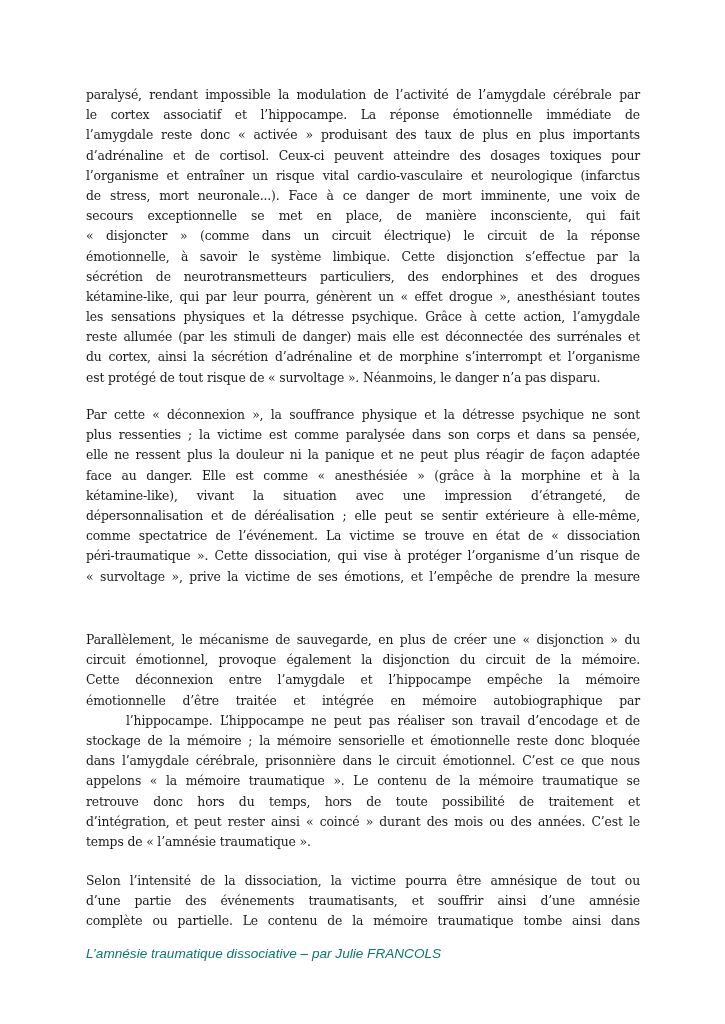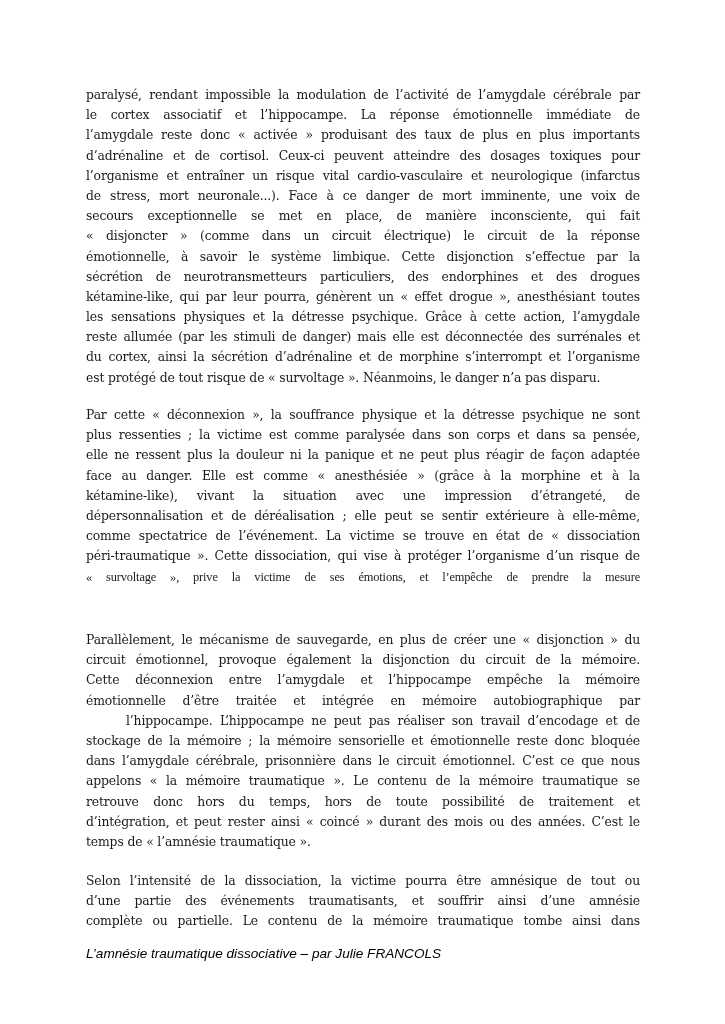--- a/index.html
+++ b/index.html
@@ -21,21 +21,21 @@
   .line.last { text-align-last: left; }
   #p1 { top: 85px; }
   #p2 { top: 405px; }
   #p3 { top: 630px; }
   #p4 { top: 871px; }
   .footer {
     position: absolute; left: 86px; top: 946px;
     font-family: "Liberation Sans", sans-serif;
     font-style: italic;
     font-size: 13.6px;
-    color: #000000;
+    color: #0f766e;
     white-space: nowrap;
   }
 </style>
 </head>
 <body>
 
 <div class="page">
   <div class="para" id="p1">
       <div class="line" style="white-space: nowrap; text-align: left;"><span style="white-space: nowrap; word-spacing: 0px;">paralysé, rendant impossible la modulation de l’activité de l’amygdale cérébrale par</span></div>
       <div class="line" style="white-space: nowrap; text-align: left;"><span style="white-space: nowrap; word-spacing: 0px;">le cortex associatif et l’hippocampe. La réponse émotionnelle immédiate de</span></div>
@@ -55,21 +55,21 @@
     </div>
   <div class="para" id="p2">
       <div class="line" style="white-space: nowrap; text-align: left;"><span style="white-space: nowrap; word-spacing: 0px;">Par cette « déconnexion », la souffrance physique et la détresse psychique ne sont</span></div>
       <div class="line" style="white-space: nowrap; text-align: left;"><span style="white-space: nowrap; word-spacing: 0px;">plus ressenties ; la victime est comme paralysée dans son corps et dans sa pensée,</span></div>
       <div class="line" style="white-space: nowrap; text-align: left;"><span style="white-space: nowrap; word-spacing: 0px;">elle ne ressent plus la douleur ni la panique et ne peut plus réagir de façon adaptée</span></div>
       <div class="line" style="white-space: nowrap; text-align: left;"><span style="white-space: nowrap; word-spacing: 0px;">face au danger. Elle est comme « anesthésiée » (grâce à la morphine et à la</span></div>
       <div class="line" style="white-space: nowrap; text-align: left;"><span style="white-space: nowrap; word-spacing: 0px;">kétamine-like), vivant la situation avec une impression d’étrangeté, de</span></div>
       <div class="line" style="white-space: nowrap; text-align: left;"><span style="white-space: nowrap; word-spacing: 0px;">dépersonnalisation et de déréalisation ; elle peut se sentir extérieure à elle-même,</span></div>
       <div class="line" style="white-space: nowrap; text-align: left;"><span style="white-space: nowrap; word-spacing: 0px;">comme spectatrice de l’événement. La victime se trouve en état de « dissociation</span></div>
       <div class="line" style="white-space: nowrap; text-align: left;"><span style="white-space: nowrap; word-spacing: 0px;">péri-traumatique ». Cette dissociation, qui vise à protéger l’organisme d’un risque de</span></div>
-      <div class="line" style="white-space: nowrap; text-align: left; font-family: Liberation Serif, serif;"><span style="white-space: nowrap; word-spacing: 0px;">« survoltage », prive la victime de ses émotions, et l’empêche de prendre la mesure</span></div>
+      <div class="line" style="white-space: nowrap; text-align: left;"><span style="white-space: nowrap; word-spacing: 0px;">« survoltage », prive la victime de ses émotions, et l’empêche de prendre la mesure</span></div>
     </div>
   <div class="para" id="p3">
       <div class="line" style="white-space: nowrap; text-align: left;"><span style="white-space: nowrap; word-spacing: 0px;">Parallèlement, le mécanisme de sauvegarde, en plus de créer une « disjonction » du</span></div>
       <div class="line" style="white-space: nowrap; text-align: left;"><span style="white-space: nowrap; word-spacing: 0px;">circuit émotionnel, provoque également la disjonction du circuit de la mémoire.</span></div>
       <div class="line" style="white-space: nowrap; text-align: left;"><span style="white-space: nowrap; word-spacing: 0px;">Cette déconnexion entre l’amygdale et l’hippocampe empêche la mémoire</span></div>
       <div class="line" style="white-space: nowrap; text-align: left;"><span style="white-space: nowrap; word-spacing: 0px;">émotionnelle d’être traitée et intégrée en mémoire autobiographique par</span></div>
       <div class="line" style="white-space: nowrap; text-align: left; margin-left: 40px;"><span style="white-space: nowrap; word-spacing: 0px;">l’hippocampe. L’hippocampe ne peut pas réaliser son travail d’encodage et de</span></div>
       <div class="line" style="white-space: nowrap; text-align: left;"><span style="white-space: nowrap; word-spacing: 0px;">stockage de la mémoire ; la mémoire sensorielle et émotionnelle reste donc bloquée</span></div>
       <div class="line" style="white-space: nowrap; text-align: left;"><span style="white-space: nowrap; word-spacing: 0px;">dans l’amygdale cérébrale, prisonnière dans le circuit émotionnel. C’est ce que nous</span></div>
       <div class="line" style="white-space: nowrap; text-align: left;"><span style="white-space: nowrap; word-spacing: 0px;">appelons « la mémoire traumatique ». Le contenu de la mémoire traumatique se</span></div>

